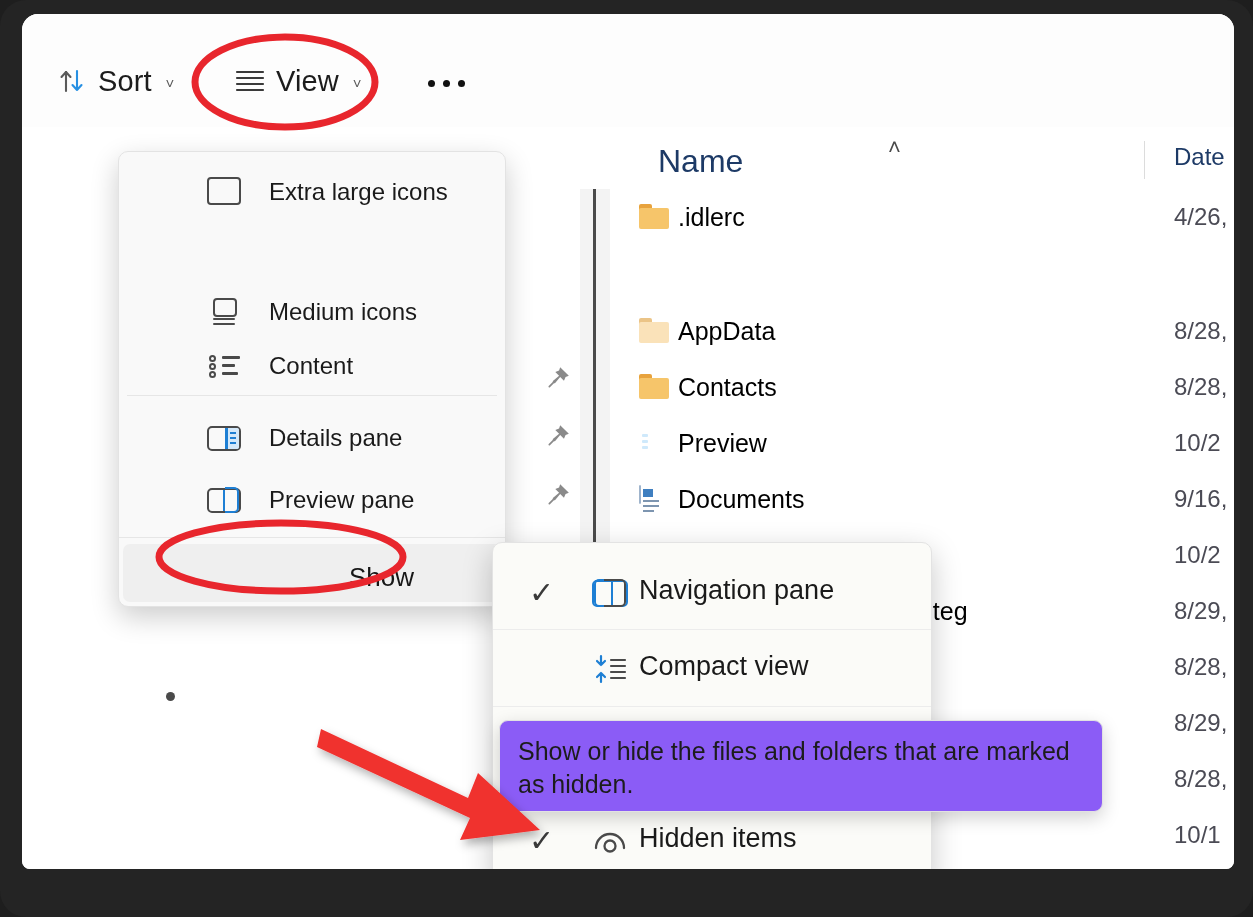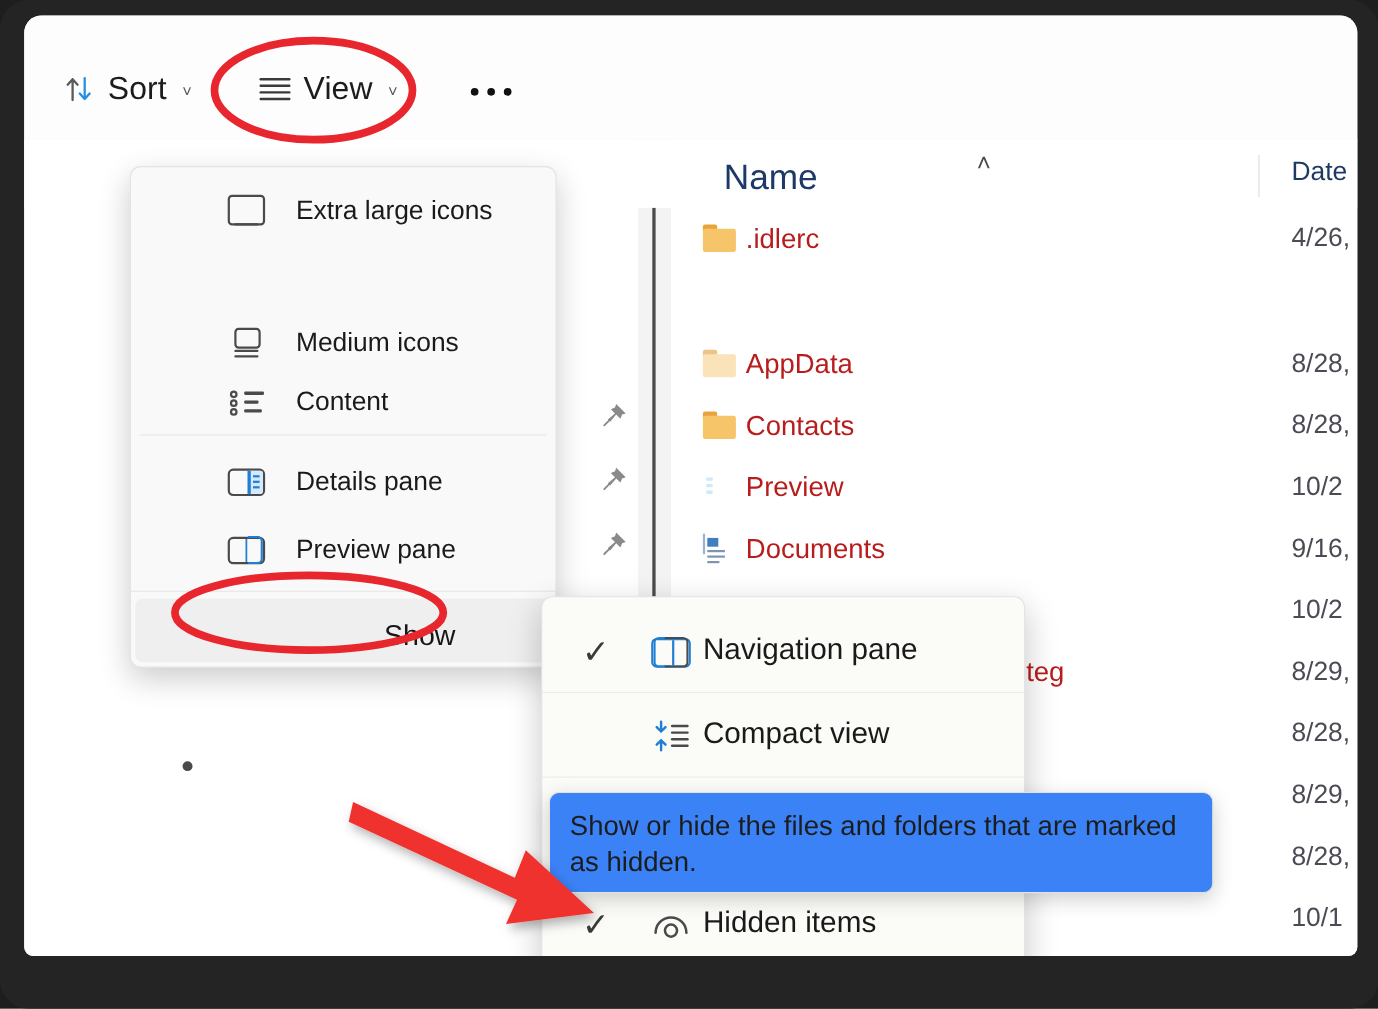--- a/index.html
+++ b/index.html
@@ -50,21 +50,21 @@
   #colhdr{
     position:absolute;left:0;top:0;width:1212px;height:62px;background:#fff;
   }
   #col-name{position:absolute;left:636px;top:16px;font-size:32px;color:#1d3a66;}
   #col-date{position:absolute;left:1152px;top:16px;font-size:24px;color:#1d3a66;white-space:nowrap;}
   #col-sep{position:absolute;left:1122px;top:14px;width:1px;height:38px;background:#dcdcdc;}
   #sort-caret{position:absolute;left:866px;top:8px;font-size:22px;color:#4a4a4a;}
 
   .frow{position:absolute;left:0;width:1212px;height:56px;display:flex;align-items:center;}
   .fi-ico{position:absolute;left:617px;width:30px;height:26px;}
-  .fi-name{position:absolute;left:656px;font-size:25px;color:#b91c1c;white-space:nowrap;}
+  .fi-name{position:absolute;left:656px;font-size:25px;color:#000000;white-space:nowrap;}
   .fi-date{position:absolute;left:1152px;font-size:24px;color:#4b4b55;white-space:nowrap;}
 
   
   .folder{position:relative;width:30px;height:25px;}
   .folder .tab{position:absolute;left:0;top:0;width:13px;height:6px;background:#E8A33D;border-radius:2px 2px 0 0;}
   .folder .body{position:absolute;left:0;top:4px;width:30px;height:21px;background:#F6C56A;border-radius:2px;}
   .folder.dim .tab{background:#EBC487;}
   .folder.dim .body{background:#FAE2B9;}
 
   .deskicon{position:relative;width:28px;height:25px;border-radius:3px;
@@ -137,21 +137,21 @@
   .chkico .ol{position:absolute;left:0;top:3px;width:26px;height:20px;border:2.5px solid #3a3a3a;border-radius:3px;box-sizing:border-box;}
   .chkico .tab{position:absolute;left:1px;top:0px;width:11px;height:5px;border:2.5px solid #3a3a3a;border-bottom:none;border-radius:2px 2px 0 0;box-sizing:border-box;}
   .chkico .fill{position:absolute;left:9px;top:14px;width:16px;height:8px;background:#1E7FD4;border-radius:2px;}
 
   
   .eyeico{position:relative;width:34px;height:24px;}
 
   
   #tooltip{
     position:absolute;left:477px;top:706px;width:604px;height:92px;
-    background:#3b82f6;border:1px solid #e2e2e2;border-radius:9px;
+    background:#8b5cf6;border:1px solid #e2e2e2;border-radius:9px;
     box-shadow:0 6px 18px rgba(0,0,0,.18);
     padding:14px 18px;box-sizing:border-box;
   }
   #tooltip-text{font-size:25px;color:#1c1c1c;line-height:33px;}
 
   
   #anno{position:absolute;left:0;top:0;width:1253px;height:917px;pointer-events:none;}
 </style>
 </head>
 <body>

